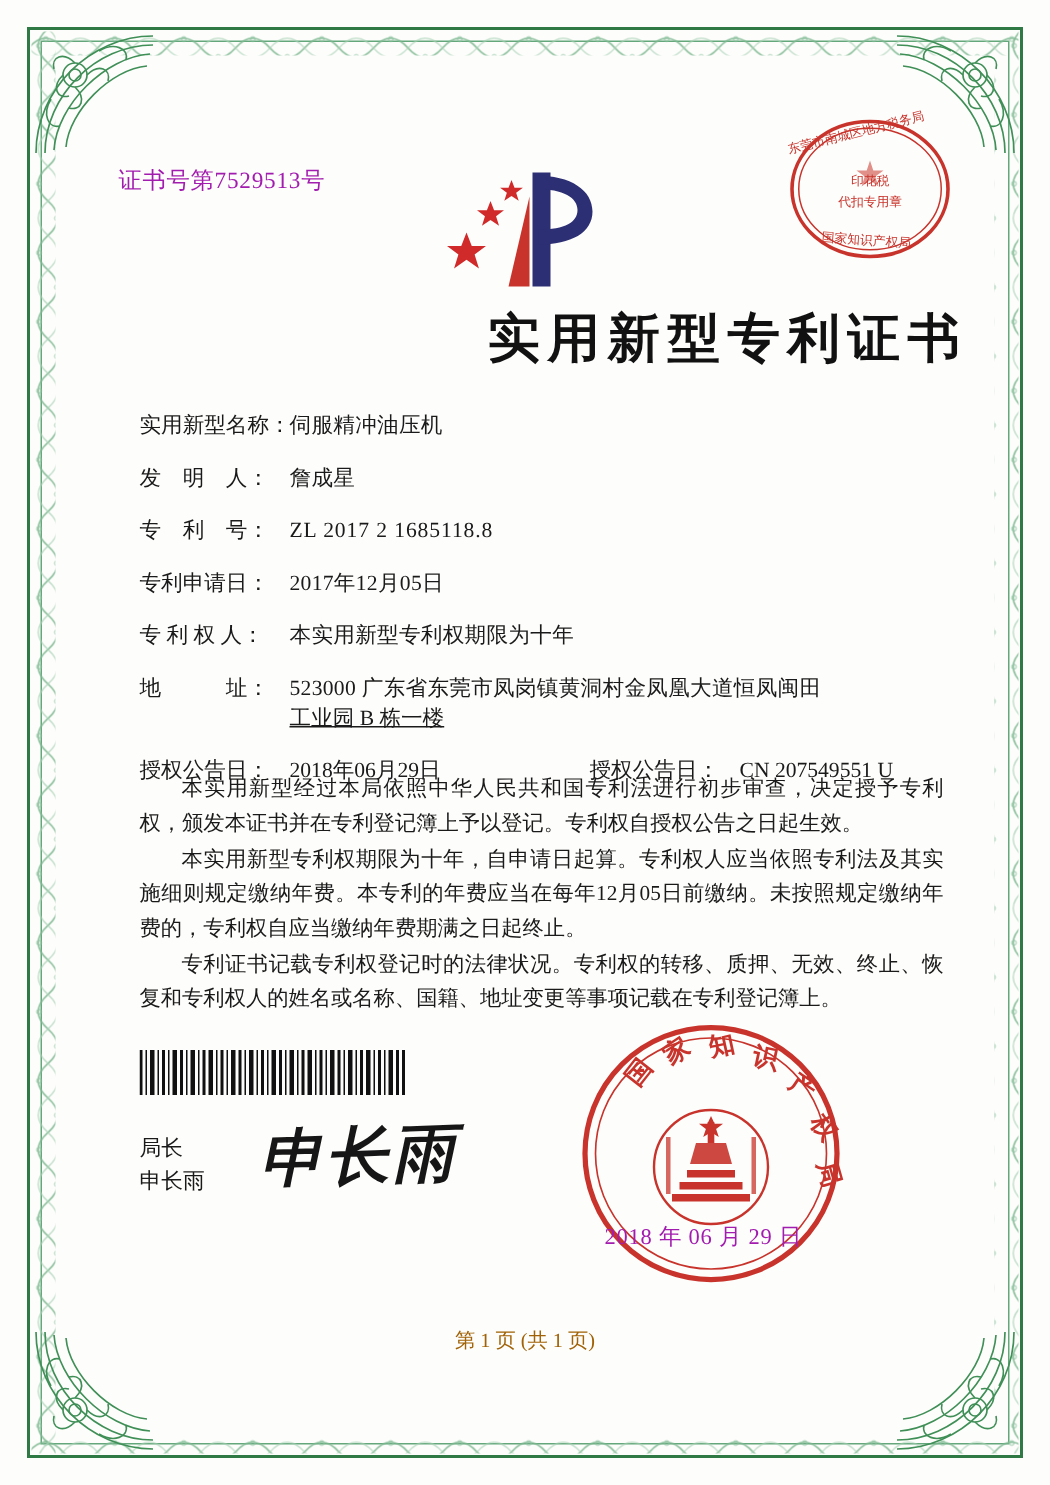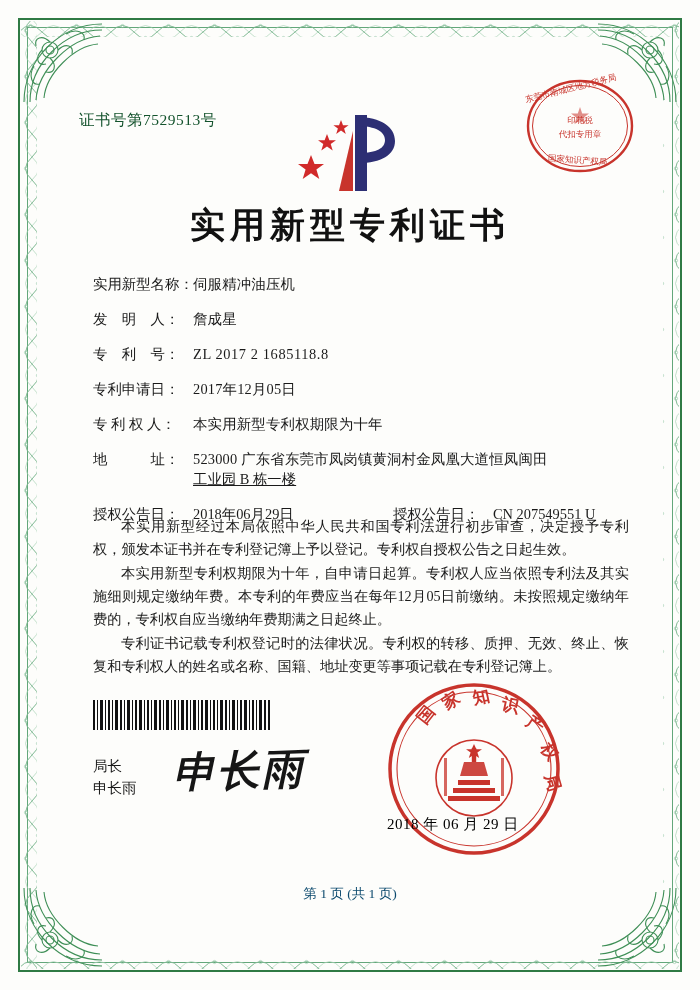--- a/index.html
+++ b/index.html
@@ -68,21 +68,21 @@
     right: 55px;
     bottom: 55px;
   }
 
   .cert-no {
     position: absolute;
     left: 24px;
     top: 55px;
     font-size: 15.5px;
     letter-spacing: .5px;
-    color: #14532d;
+    color: #a21caf;
   }
 
   .emblem {
     position: absolute;
     left: 242px;
     top: 52px;
     width: 112px;
     height: 92px;
   }
 
@@ -92,21 +92,21 @@
     top: 12px;
     width: 118px;
     height: 118px;
   }
 
   .title {
     position: absolute;
     left: 0;
     right: 0;
     top: 147px;
-    text-align: center;
+    text-align: right;
     font-size: 35px;
     font-weight: bold;
     letter-spacing: 5px;
     color: #111;
     font-family: "DejaVu Serif", "Liberation Serif", serif;
   }
 
   .fields {
     position: absolute;
     left: 38px;
@@ -188,35 +188,35 @@
   }
   .seal-bottom {
     position: absolute;
     left: 330px;
     top: 625px;
     width: 178px;
     height: 178px;
   }
   .seal-date {
     position: absolute;
-    left: 332px;
+    left: 348px;
     top: 760px;
     font-size: 15px;
-    color: #000000;
+    color: #a21caf;
     letter-spacing: .5px;
     font-family: "Liberation Serif", serif;
   }
   .page-num {
     position: absolute;
     left: 0;
     right: 0;
     top: 830px;
     text-align: center;
     font-size: 13.5px;
-    color: #0c4a6e;
+    color: #a16207;
   }
 </style>
 </head>
 <body>
 
 <div class="page">
 
   <div class="border-outer"></div>
   <div class="border-inner"></div>
 

